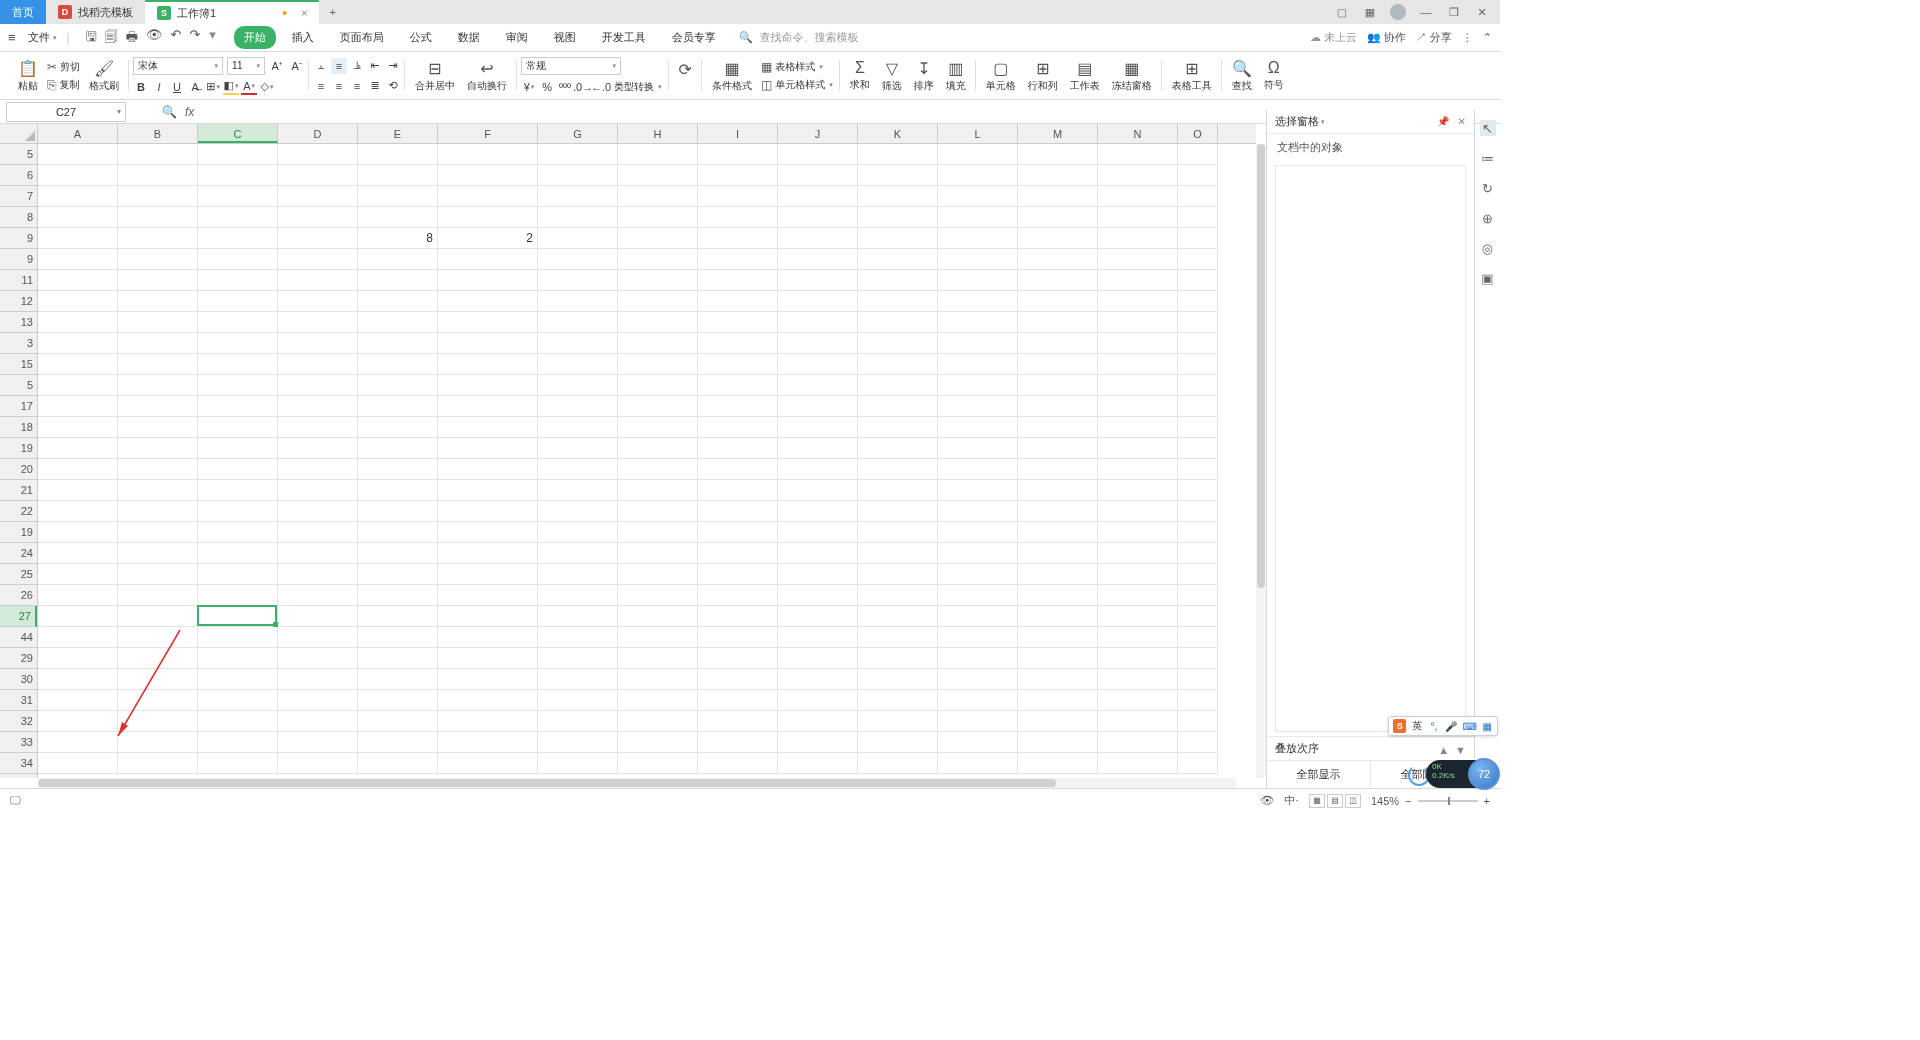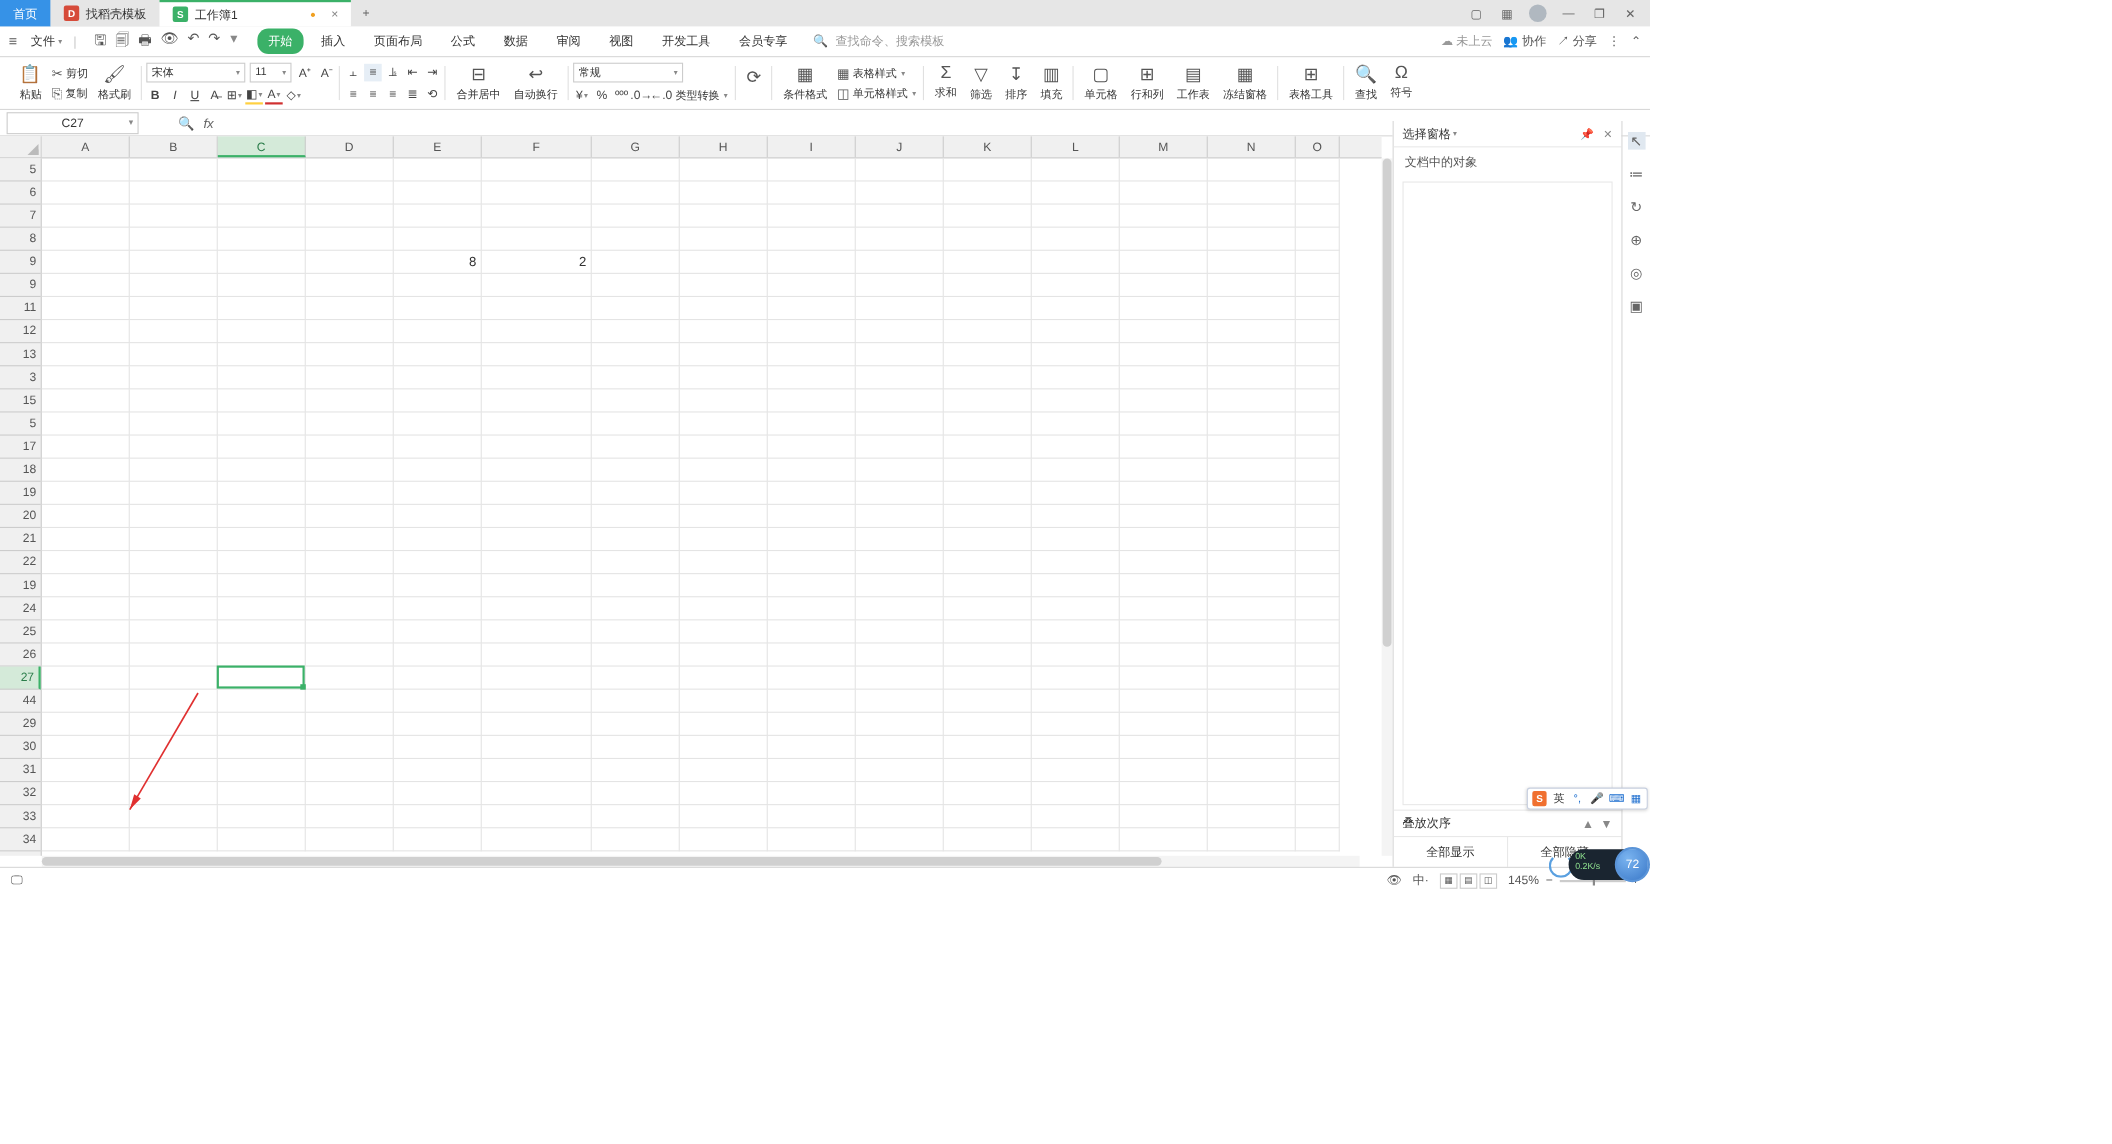--- a/index.html
+++ b/index.html
@@ -109,21 +109,21 @@
 .zoom .track { width: 60px; height: 2px; background: #ccc; position: relative; }
 .zoom .track::after { content: ""; position: absolute; left: 50%; top: -3px; width: 2px; height: 8px; background: #888; }
 
 
 .ime { position: absolute; right: 2px; top: 716px; width: 110px; height: 20px; background: #fff; border: 1px solid #c8d0e0; border-radius: 3px; display: flex; align-items: center; gap: 6px; padding: 0 4px; font-size: 10px; box-shadow: 0 1px 3px rgba(0,0,0,.15); }
 .ime .logo { width: 14px; height: 14px; background: #f07030; border-radius: 2px; color: #fff; font-size: 9px; display: flex; align-items: center; justify-content: center; font-weight: bold; }
 .ime .sq { width: 12px; height: 12px; display: flex; align-items: center; justify-content: center; }
 .ime .sq.blue { color: #2070d0; }
 
 
-.perf { position: absolute; right: 0; bottom: 8px; width: 100px; height: 34px; }
+.perf { position: absolute; right: 0; bottom: 20px; width: 100px; height: 34px; }
 .perf .pill { position: absolute; right: 18px; top: 2px; width: 56px; height: 28px; background: #1a2530; border-radius: 14px 4px 4px 14px; color: #8fe08f; font-size: 8px; padding: 2px 6px; }
 .perf .ball { position: absolute; right: 0; top: 0; width: 32px; height: 32px; border-radius: 50%; background: radial-gradient(circle at 35% 30%, #7ab4f0, #3a78c8); color: #fff; font-size: 11px; display: flex; align-items: center; justify-content: center; border: 2px solid #5a94d8; }
 .perf .swirl { position: absolute; right: 70px; top: 6px; width: 22px; height: 22px; border-radius: 50%; border: 2px solid #5aa0e0; border-top-color: transparent; }
 </style>
 </head>
 <body>
 
 <div class="titlebar">
   <div class="tab home">
       <span>首页</span>

